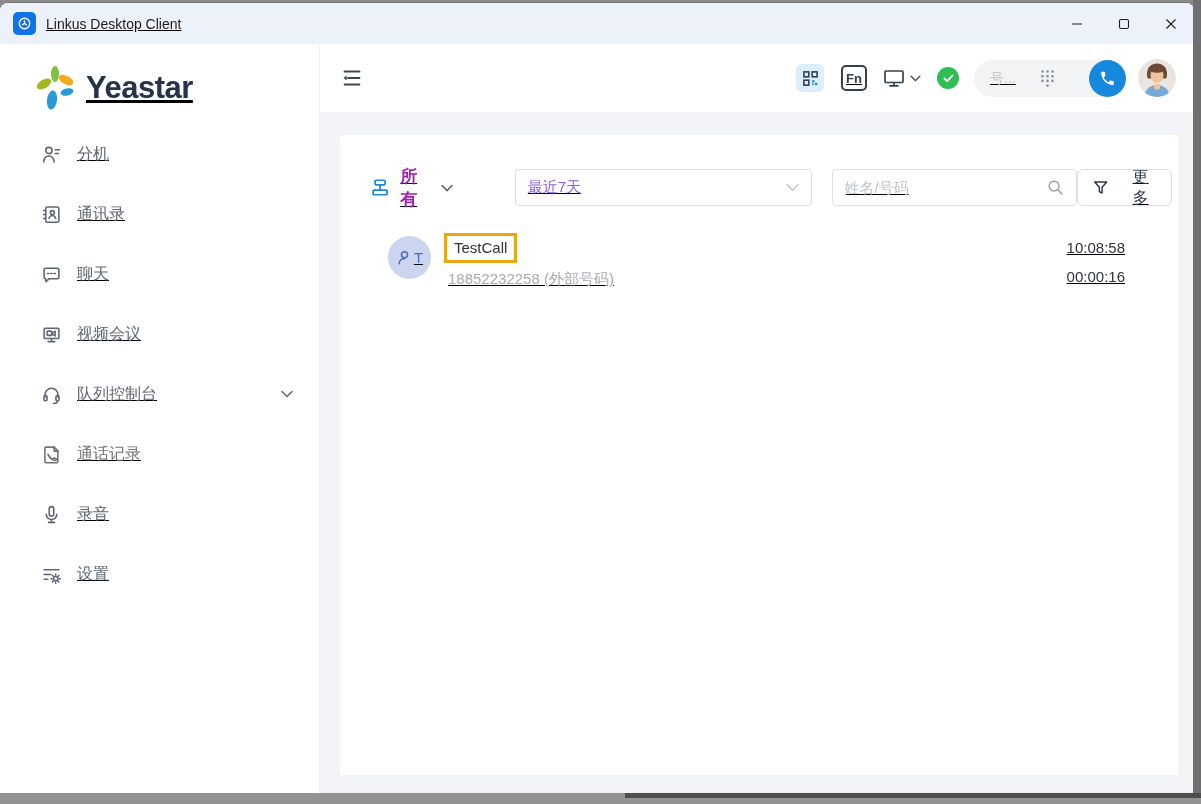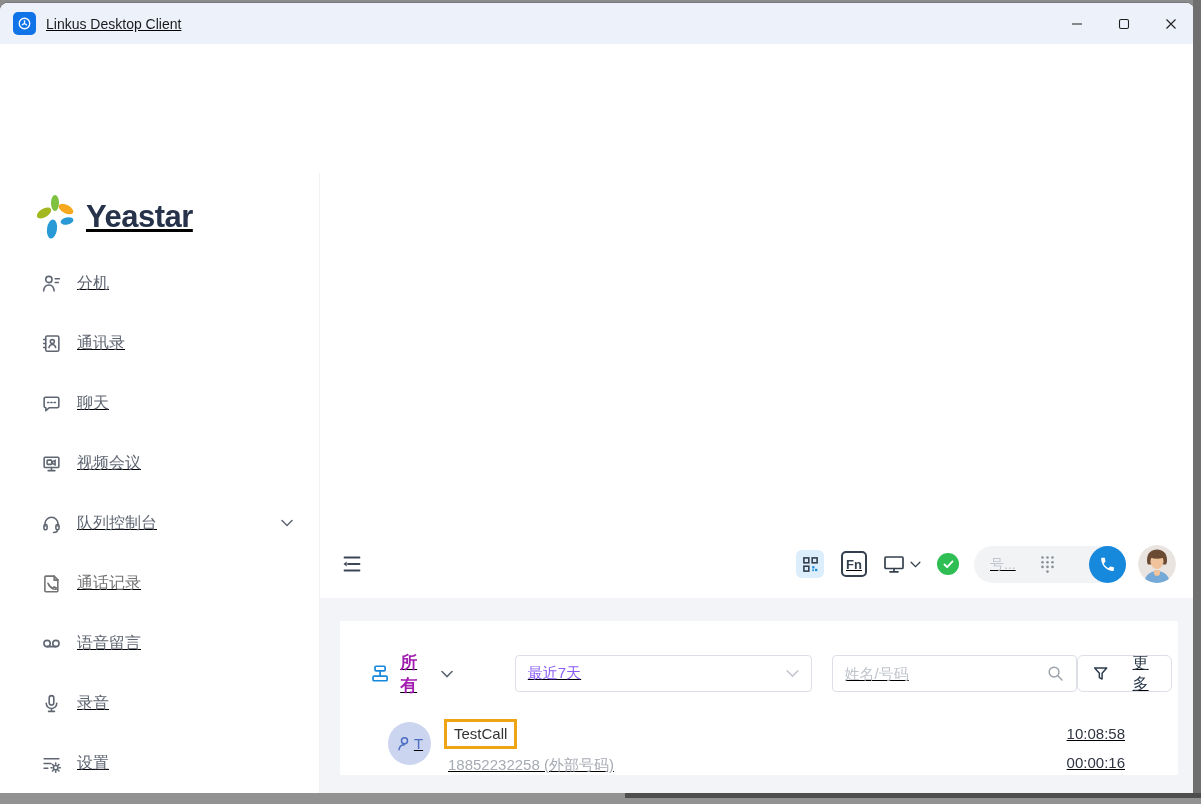--- a/index.html
+++ b/index.html
@@ -16,21 +16,21 @@
 
   
   .titlebar { height:41px; background:#edf1f9; display:flex; align-items:center; padding-left:13px; flex:0 0 auto; }
   .app-icon { width:23px; height:23px; border-radius:5px; background:#1173e8; margin-right:10px;
               display:flex; align-items:center; justify-content:center; }
   .app-title { font-size:14px; color:#1b1b1b; }
   .win-controls { margin-left:auto; display:flex; height:100%; }
   .win-btn { width:47px; height:100%; display:flex; align-items:center; justify-content:center; color:#1f1f1f; }
 
   
-  .body-row { flex:1; display:flex; min-height:0;align-items:flex-end; }
+  .body-row { flex:1; display:flex; min-height:0; }
 
   .sidebar { width:320px; flex:0 0 auto; background:#fff; border-right:1px solid #f1f2f5; display:flex; flex-direction:column; }
   .logo { margin:20px 0 0 34px; display:flex; align-items:center; height:48px; }
   .brand-text { font-size:31px; font-weight:600; color:#26334b; margin-left:6px; letter-spacing:-0.5px; }
   .nav { margin-top:12px; }
   .nav-item { height:60px; display:flex; align-items:center; padding:0 26px 0 40px;
               color:#5f6672; font-size:16px; cursor:pointer; }
   .nav-item .nav-ico { width:22px; height:22px; margin-right:15px; display:flex; align-items:center; justify-content:center; }
   .nav-item.active { color:#737373; }
   .nav-chevron { margin-left:auto; display:flex; }
@@ -203,30 +203,20 @@
           <span class="nav-ico">
             <svg width="21" height="21" viewBox="0 0 20 20" fill="none" stroke="currentColor" stroke-width="1.5" stroke-linecap="round" stroke-linejoin="round">
               <path d="M4.5 3h8l3.5 3.5V17a.8.8 0 0 1-.8.8H4.5a.8.8 0 0 1-.8-.8V3.8a.8.8 0 0 1 .8-.8z"></path>
               <path d="M12.5 3v3.8h3.8"></path>
               <path d="M7 10.3c.9 1.9 2.3 3.3 4.2 4.2l1.3-1.3 1.9.9v1.4c-2.8.4-6.9-1.9-7.8-5.8z"></path>
             </svg>
           </span>
           <span>通话记录</span>
         </div>
 
-        <div class="nav-item">
-          <span class="nav-ico">
-            <svg width="21" height="21" viewBox="0 0 20 20" fill="none" stroke="currentColor" stroke-width="1.5" stroke-linecap="round">
-              <circle cx="5.8" cy="10" r="3"></circle>
-                <circle cx="14.2" cy="10" r="3"></circle>
-                <path d="M5.8 13h8.4"></path>
-            </svg>
-          </span>
-          <span>语音留言</span>
-        </div>
 
         <div class="nav-item">
           <span class="nav-ico">
             <svg width="21" height="21" viewBox="0 0 20 20" fill="none" stroke="currentColor" stroke-width="1.5" stroke-linecap="round">
               <rect x="7.8" y="2.5" width="4.4" height="9" rx="2.2"></rect>
               <path d="M5 9.8a5 5 0 0 0 10 0M10 14.8v2.4M7.2 17.5h5.6"></path>
             </svg>
           </span>
           <span>录音</span>
         </div>

